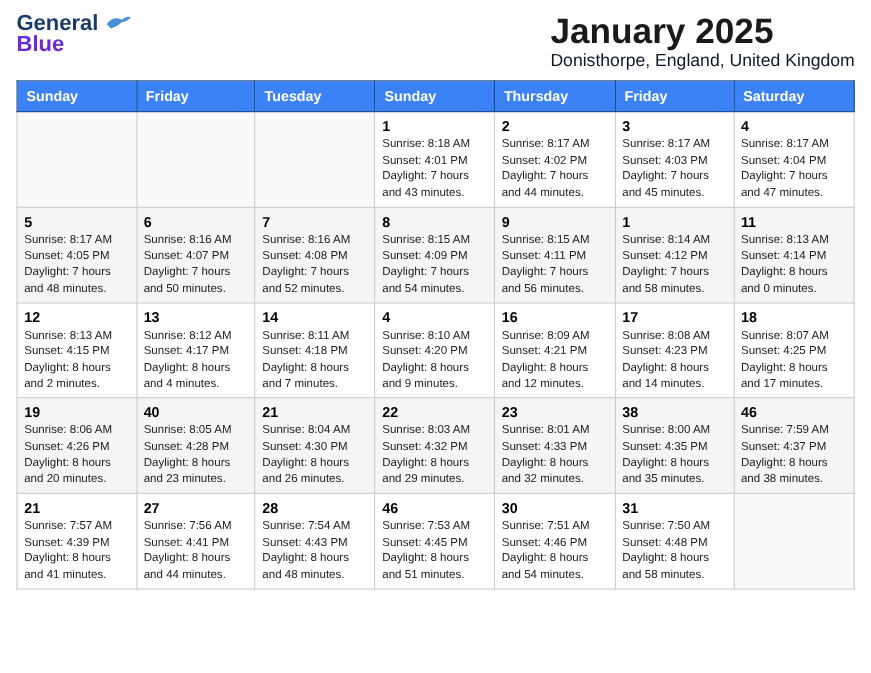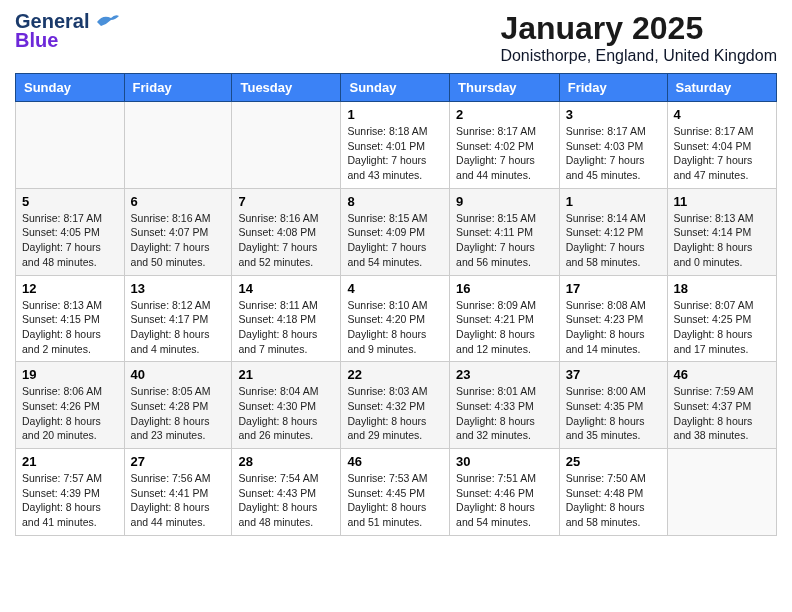--- a/index.html
+++ b/index.html
@@ -214,21 +214,21 @@
           </td>
           <td>
             <span class="day-number">22</span>
             <div class="day-info">Sunrise: 8:03 AM<br>Sunset: 4:32 PM<br>Daylight: 8 hours and 29 minutes.</div>
           </td>
           <td>
             <span class="day-number">23</span>
             <div class="day-info">Sunrise: 8:01 AM<br>Sunset: 4:33 PM<br>Daylight: 8 hours and 32 minutes.</div>
           </td>
           <td>
-            <span class="day-number">37</span>
+            <span class="day-number">38</span>
             <div class="day-info">Sunrise: 8:00 AM<br>Sunset: 4:35 PM<br>Daylight: 8 hours and 35 minutes.</div>
           </td>
           <td>
             <span class="day-number">46</span>
             <div class="day-info">Sunrise: 7:59 AM<br>Sunset: 4:37 PM<br>Daylight: 8 hours and 38 minutes.</div>
           </td>
         </tr>
         <tr>
           <td>
             <span class="day-number">21</span>
@@ -244,20 +244,20 @@
           </td>
           <td>
             <span class="day-number">46</span>
             <div class="day-info">Sunrise: 7:53 AM<br>Sunset: 4:45 PM<br>Daylight: 8 hours and 51 minutes.</div>
           </td>
           <td>
             <span class="day-number">30</span>
             <div class="day-info">Sunrise: 7:51 AM<br>Sunset: 4:46 PM<br>Daylight: 8 hours and 54 minutes.</div>
           </td>
           <td>
-            <span class="day-number">25</span>
+            <span class="day-number">31</span>
             <div class="day-info">Sunrise: 7:50 AM<br>Sunset: 4:48 PM<br>Daylight: 8 hours and 58 minutes.</div>
           </td>
           <td class="empty-cell"></td>
         </tr>
       </tbody>
   </table>
 </div>
 
 </body></html>

